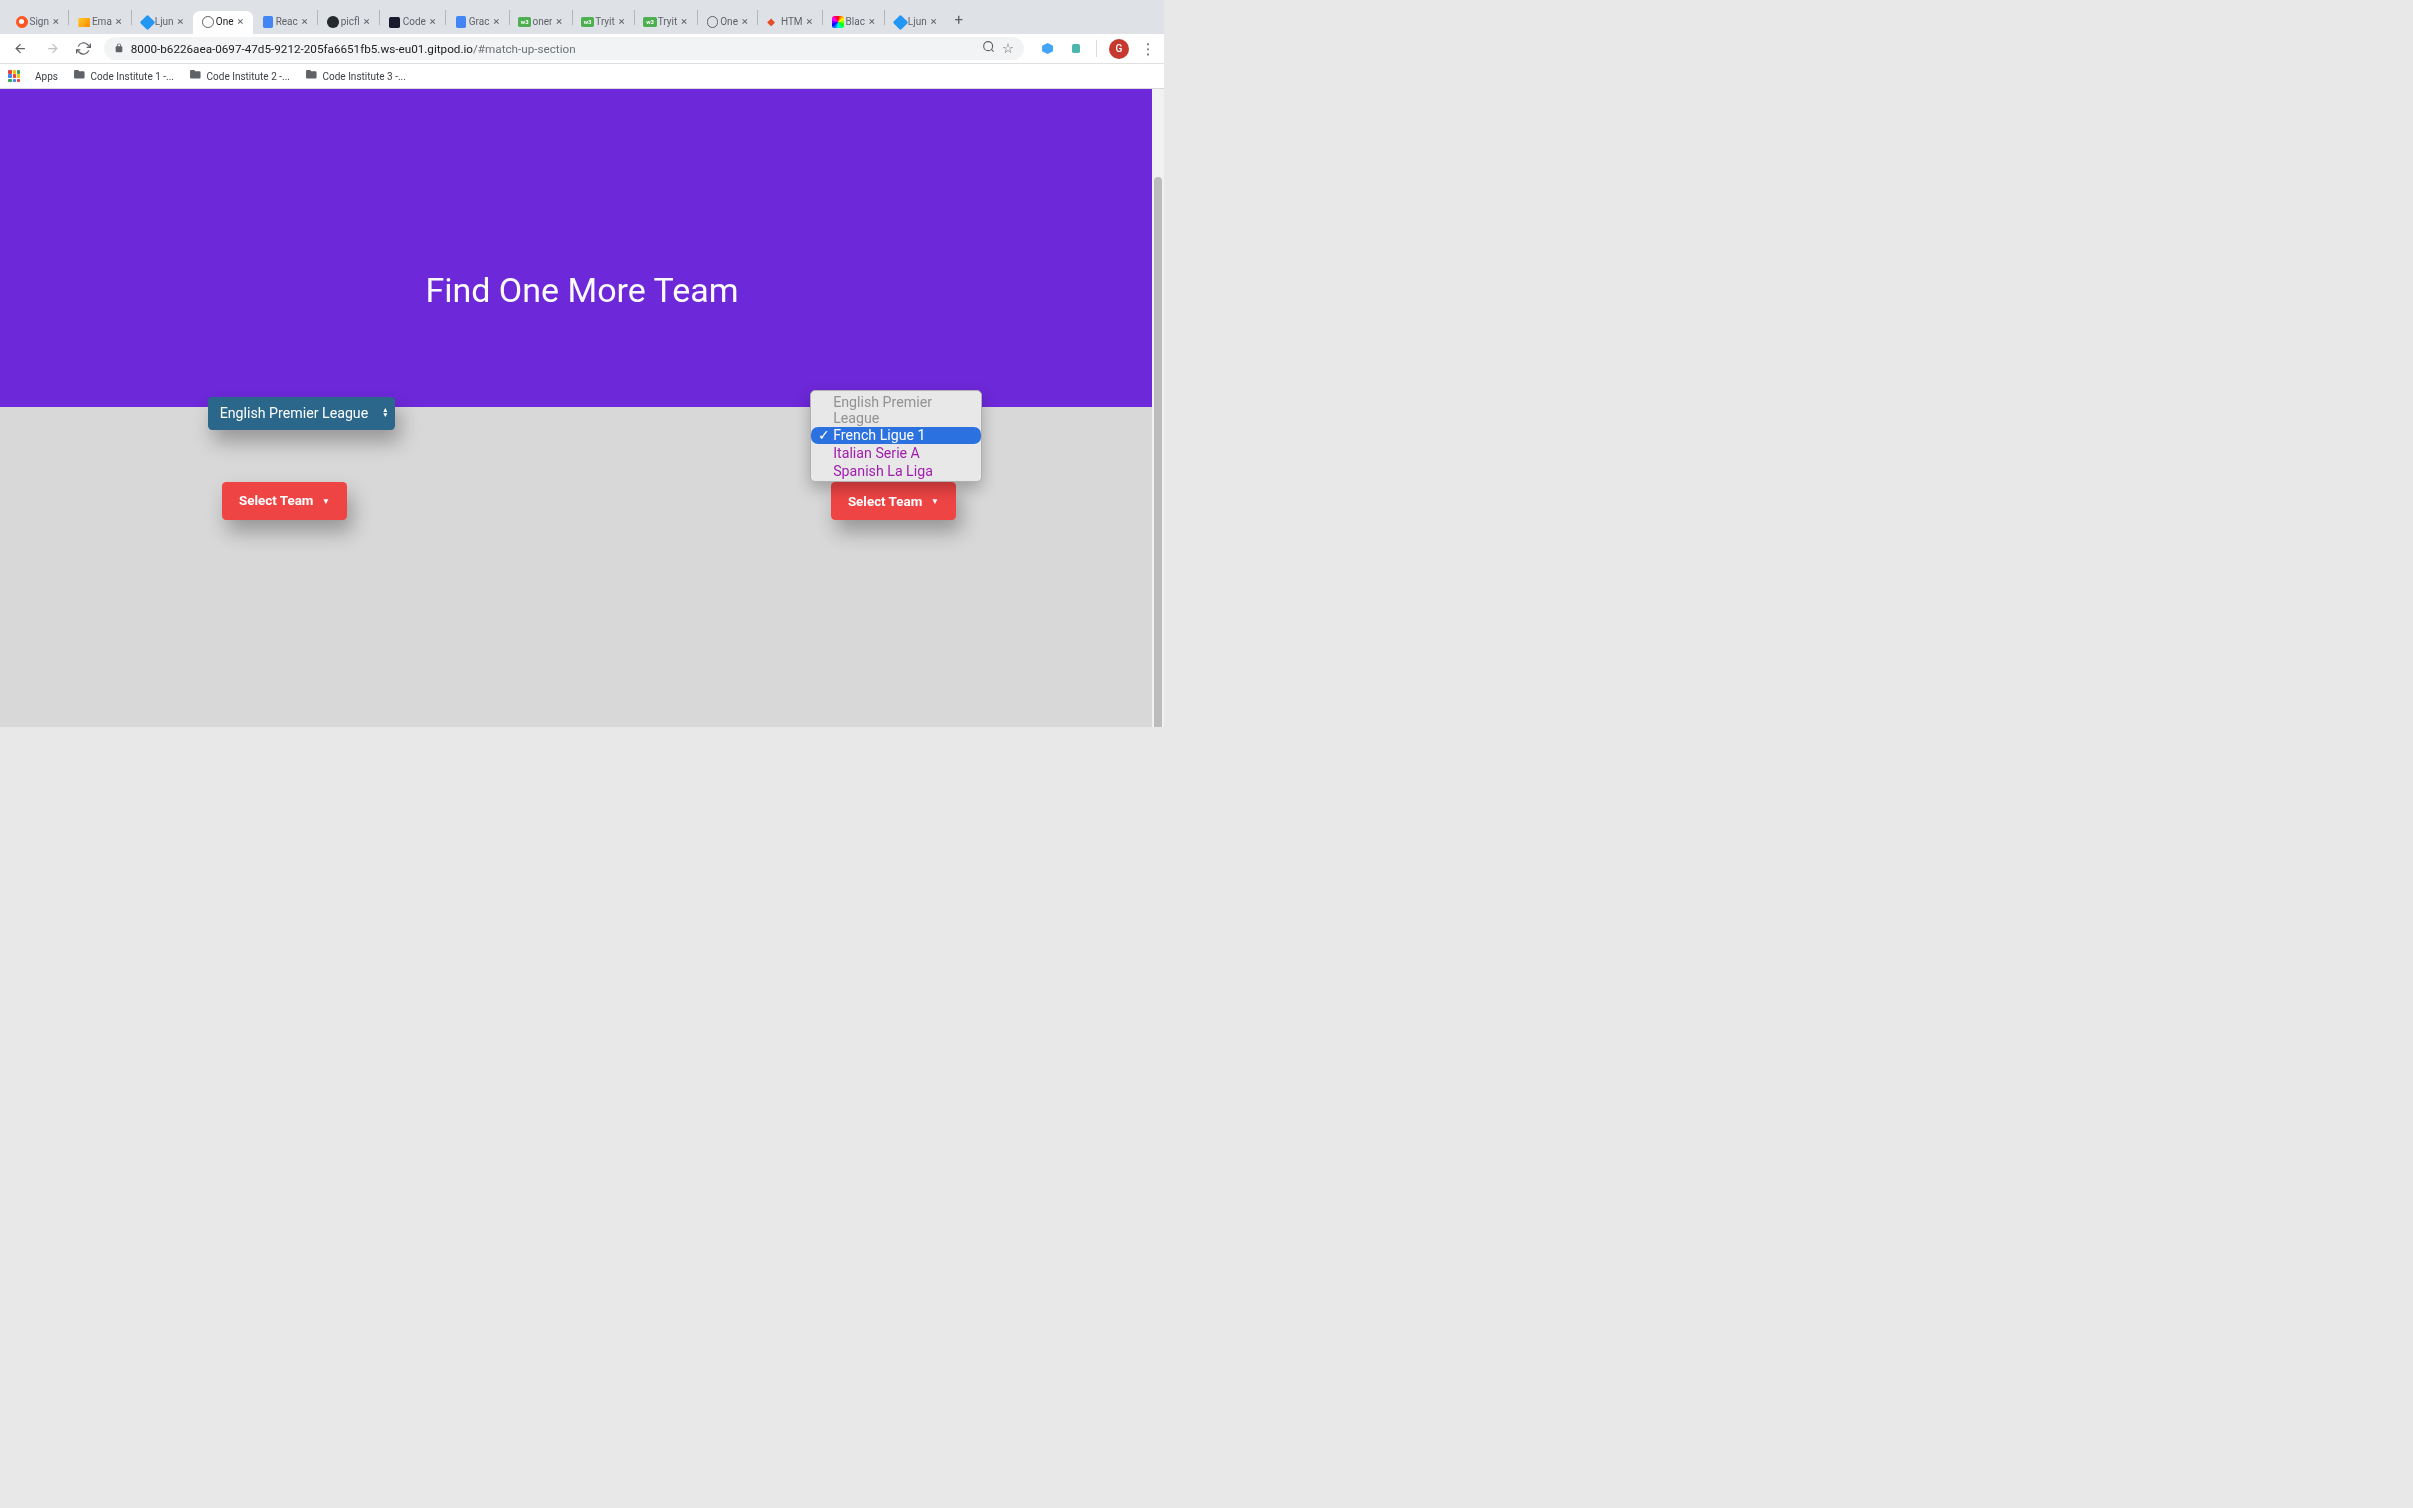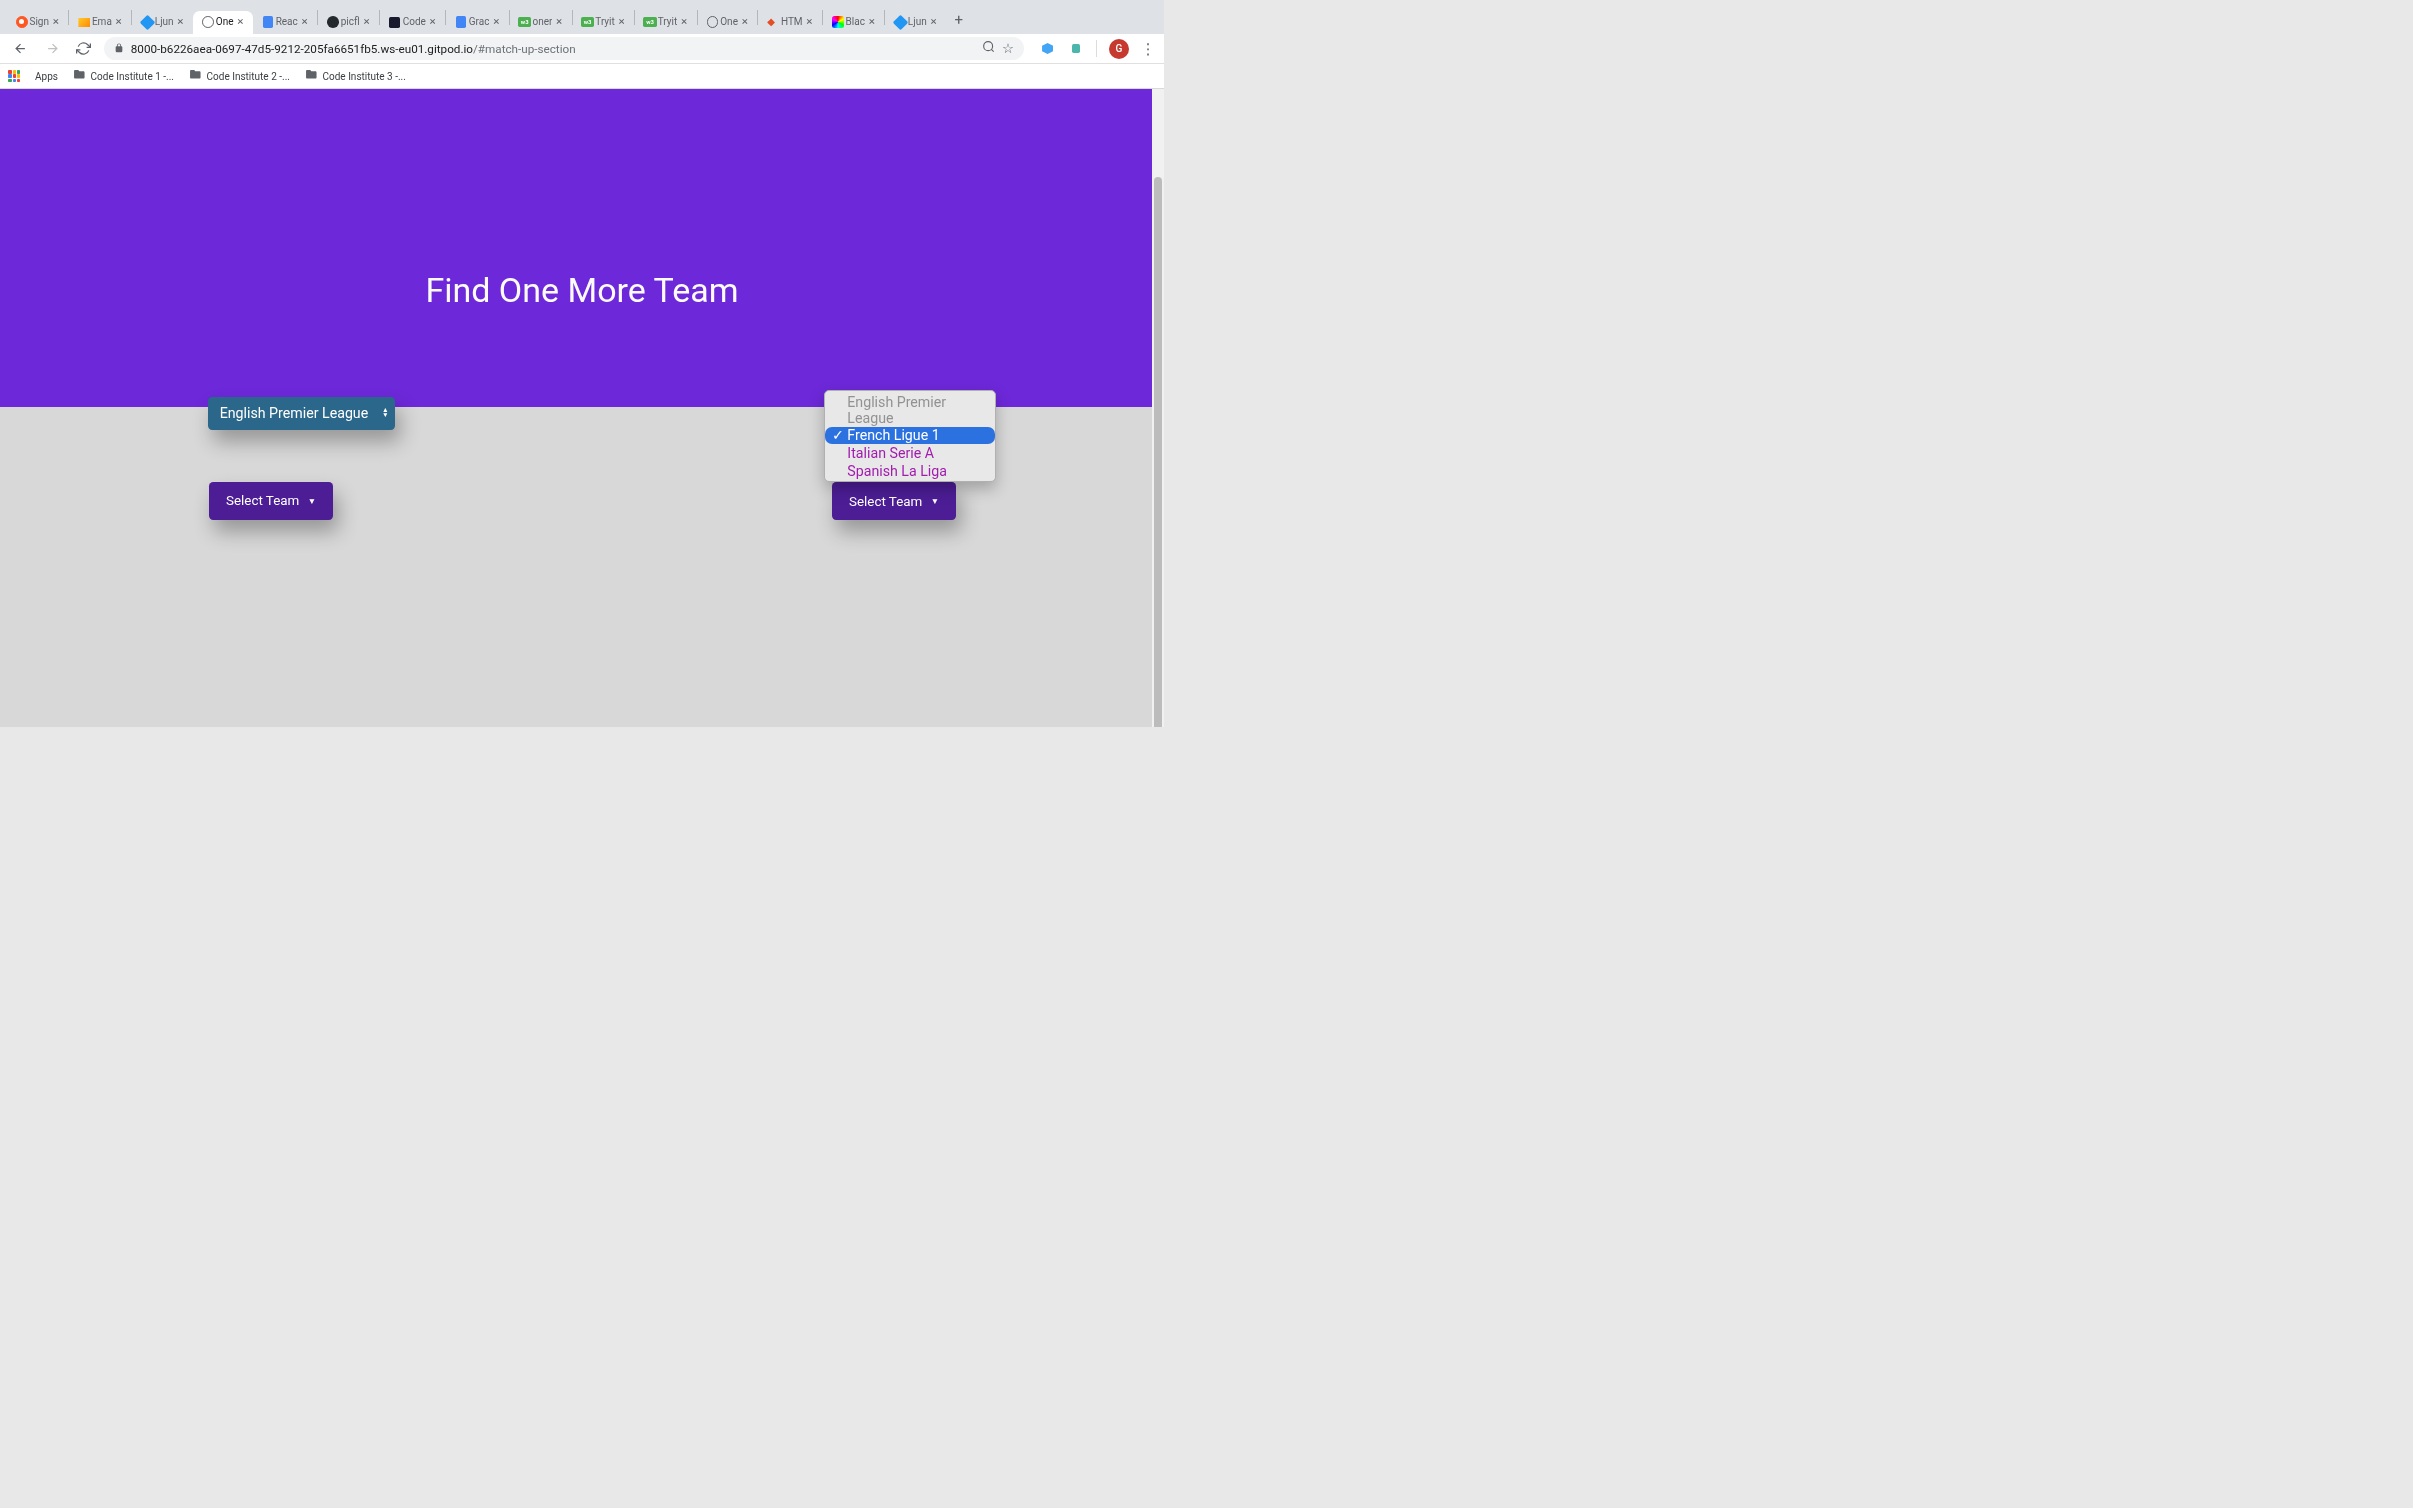--- a/index.html
+++ b/index.html
@@ -335,31 +335,32 @@
       border-radius: 7px;
     }
     
     .dropdown-option.highlighted::before {
       content: "✓";
       position: absolute;
       left: 6.7px;
     }
     
     .select-team-btn {
-      background: #4c1d95;
+      background: #ef4444;
       color: #fff;
       padding: 11.7px 17px;
       border-radius: 4.2px;
       font-size: 13.4px;
       box-shadow: 5px 11.7px 20px rgba(0,0,0,0.3);
       cursor: pointer;
       display: flex;
       align-items: center;
       gap: 8.4px;
-      margin-left: 1px;
+      margin-left: 14px;
+      font-weight: bold;
     }
     
     .caret-down {
       font-size: 8.4px;
     }
     
     .scrollbar-track {
       position: absolute;
       right: 0;
       top: 0;

